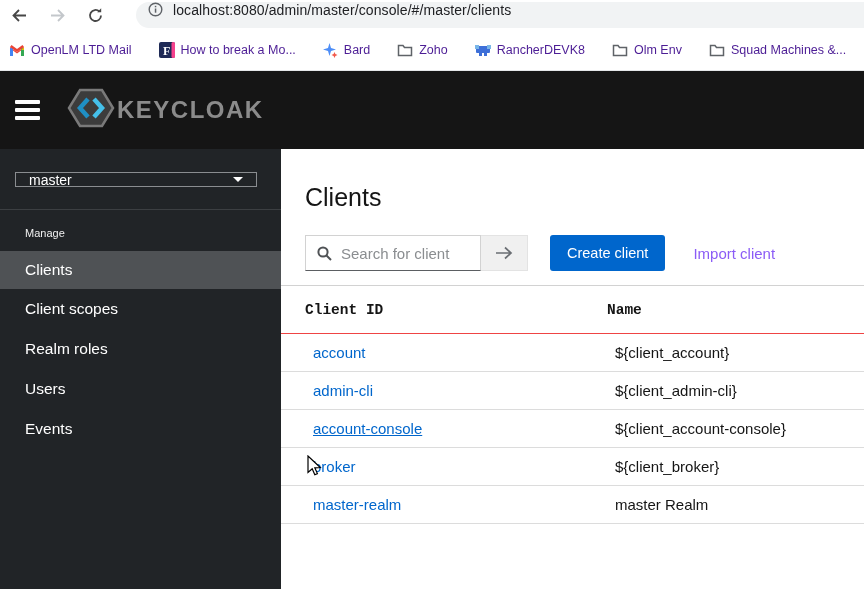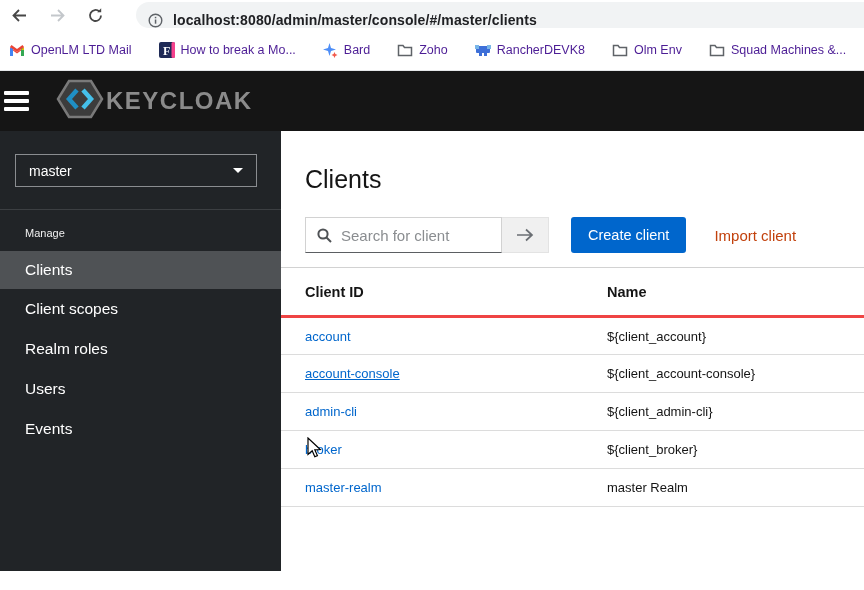--- a/index.html
+++ b/index.html
@@ -3,40 +3,40 @@
 <meta charset="utf-8">
 <style>
   * { margin:0; padding:0; box-sizing:border-box; }
   html,body { width:864px; height:590px; overflow:hidden; background:#fff;
               font-family:"Liberation Sans", sans-serif; }
 
   
   .nav-bar { height:30px; background:#fff; display:flex; align-items:center; padding-left:10px; }
   .nav-ico { width:18px; height:18px; display:flex; align-items:center; justify-content:center; margin-right:20px; }
   .url-pill { flex:1; height:26px; background:#f1f3f4; border-radius:13px 0 0 13px;
-              display:flex; align-items:flex-end; margin-left:12px;font-weight:bold; }
+              display:flex; align-items:flex-start; margin-left:12px; }
   .url-pill .info { margin:0 10px 0 12px; display:flex; }
   .url-text { font-size:14px; color:#202124; letter-spacing:.1px; }
 
   .bookmarks { height:41px; background:#fff; border-bottom:1px solid #e4e6e8;
                display:flex; align-items:center; padding-left:9px; gap:27px; }
   .bm { display:flex; align-items:center; gap:6px; font-size:12.5px; color:#4c1d95; white-space:nowrap; }
   .bm .ic { display:flex; align-items:center; }
 
   
-  .kc-header { height:60px; background:#151515; display:flex; align-items:center; padding-left:4px; }
+  .kc-header { height:78px; background:#151515; display:flex; align-items:center; padding-left:15px; }
   .burger { width:25px; display:flex; flex-direction:column; gap:4px; margin-right:27px; cursor:pointer; }
   .burger span { display:block; height:4px; background:#fff; border-radius:1px; }
   .kc-logo { display:flex; align-items:center; gap:2px; }
   .kc-brand { font-size:24px; font-weight:700; color:#8b8b8b; letter-spacing:1.5px; }
 
   
   .app { display:flex; height:440px; }
   .sidebar { width:281px; background:#212427; color:#fff; flex:none; }
-  .realm-select { margin:23px 24px 0 15px; height:33px; border:1px solid #8a8d90;
+  .realm-select { margin:23px 24px 0 15px; height:15px; border:1px solid #8a8d90;
                   display:flex; align-items:center; justify-content:space-between;
                   padding:0 13px; font-size:14px; color:#fff; cursor:pointer; }
   .caret-down { width:0; height:0; border-left:5px solid transparent; border-right:5px solid transparent;
                 border-top:5px solid #fff; }
   .side-divider { margin-top:22px; border-top:1px solid #3c3f42; }
   .section-label { padding:17px 0 12px 25px; font-size:11px; color:#f0f0f0; }
   .nav-item { height:40px; display:flex; align-items:center; padding-left:25px;
               font-size:15.5px; color:#fff; cursor:pointer; }
   .nav-item.selected { background:#4f5255; height:38px; }
 
@@ -46,39 +46,39 @@
   .page-desc { margin:6px 24px 0 24px; font-size:14.5px; color:#151515; }
 
   .tabs { display:flex; margin-top:25px; height:38px; border-bottom:1px solid #d2d2d2; }
   .tab-spacer { width:46px; }
   .tab { display:flex; align-items:center; padding:0 24px; font-size:15px; white-space:nowrap; cursor:pointer; }
   .tab.active { background:#fff; color:#151515; border-top:3px solid #0066cc; margin-bottom:-1px; position:relative; z-index:1; }
   .tab.inactive { background:#f0f0f0; color:#6a6e73; border-left:1px solid #d8d8d8; }
 
   .toolbar { display:flex; align-items:center; margin:23px 24px 0 24px; height:36px; }
   .search-wrap { display:flex; height:36px; }
-  .search-input { width:197px; height:36px; border:1px solid #d2d2d2; border-bottom:1px solid #5b5e62;
+  .search-input { width:176px; height:36px; border:1px solid #d2d2d2; border-bottom:1px solid #5b5e62;
                   display:flex; align-items:center; background:#fff; }
   .search-input input { border:none; outline:none; flex:1; font-size:15px; color:#151515;
                         font-family:"Liberation Sans", sans-serif; min-width:0; background:transparent; }
   .search-input input::placeholder { color:#8a8d90; }
   .mag { margin:0 9px 0 11px; display:flex; }
   .go-btn { width:47px; height:36px; background:#f0f0f0; border:1px solid #e3e3e3; border-left:none;
             display:flex; align-items:center; justify-content:center; cursor:pointer; }
   .create-btn { margin-left:22px; height:36px; padding:0 17px; background:#0066cc; color:#fff;
                 border:none; border-radius:3px; font-size:14.5px; font-family:"Liberation Sans", sans-serif;
                 cursor:pointer; }
-  .import-link { margin-left:28px; font-size:15px; color:#c2410c; text-decoration:none; cursor:pointer; }
+  .import-link { margin-left:28px; font-size:15px; color:#8b5cf6; text-decoration:none; cursor:pointer; }
 
   .table-divider { margin-top:14px; border-bottom:1px solid #d2d2d2; }
   table.clients { width:100%; border-collapse:collapse; }
   table.clients th { text-align:left; font-size:14.5px; font-weight:700; color:#151515;
-                     padding:16px 0 15px 24px; border-bottom:3px solid #ef4444; }
+                     padding:16px 0 15px 24px; border-bottom:1px solid #ef4444;font-family:Liberation Mono, monospace; }
   table.clients th.col-id { width:302px; }
-  table.clients td { height:38px; padding-left:24px; font-size:13px; border-bottom:1px solid #dcdcdc; }
+  table.clients td { height:38px; padding-left:32px; font-size:15px; border-bottom:1px solid #dcdcdc; }
   td.cell-id a { color:#0066cc; text-decoration:none; cursor:pointer; }
   td.cell-id a.hovered { text-decoration:underline; }
   td.cell-name { color:#151515; }
 
   .cursor { position:absolute; left:25px; top:306px; z-index:5; pointer-events:none; }
 </style>
 </head>
 <body>
 
 <div class="nav-bar">
@@ -248,26 +248,26 @@
           <th class="col-id">Client ID</th>
           <th>Name</th>
         </tr>
       </thead>
       <tbody>
         <tr>
           <td class="cell-id"><a>account</a></td>
           <td class="cell-name">${client_account}</td>
         </tr>
         <tr>
+          <td class="cell-id"><a>admin-cli</a></td>
+          <td class="cell-name">${client_admin-cli}</td>
+        </tr>
+        <tr>
           <td class="cell-id"><a class="hovered">account-console</a></td>
           <td class="cell-name">${client_account-console}</td>
-        </tr>
-        <tr>
-          <td class="cell-id"><a>admin-cli</a></td>
-          <td class="cell-name">${client_admin-cli}</td>
         </tr>
         <tr>
           <td class="cell-id"><a>broker</a></td>
           <td class="cell-name">${client_broker}</td>
         </tr>
         <tr>
           <td class="cell-id"><a>master-realm</a></td>
           <td class="cell-name">master Realm</td>
         </tr>
       </tbody>

